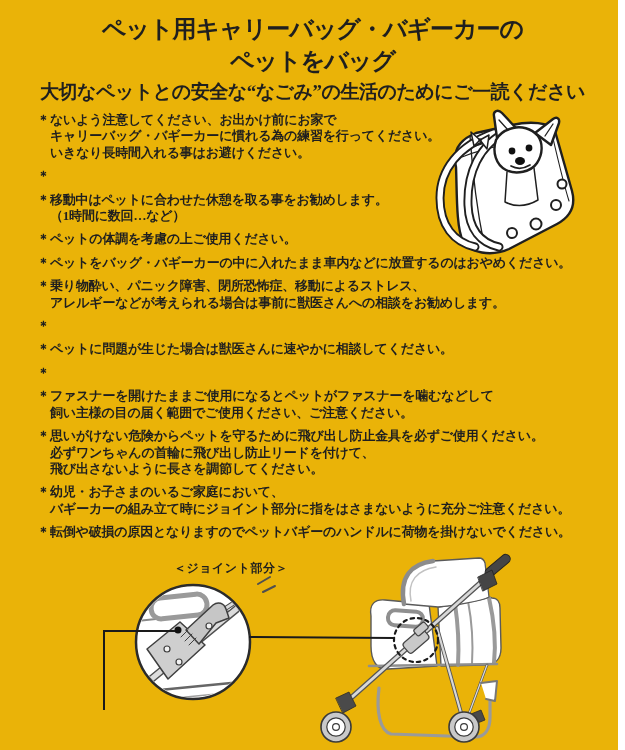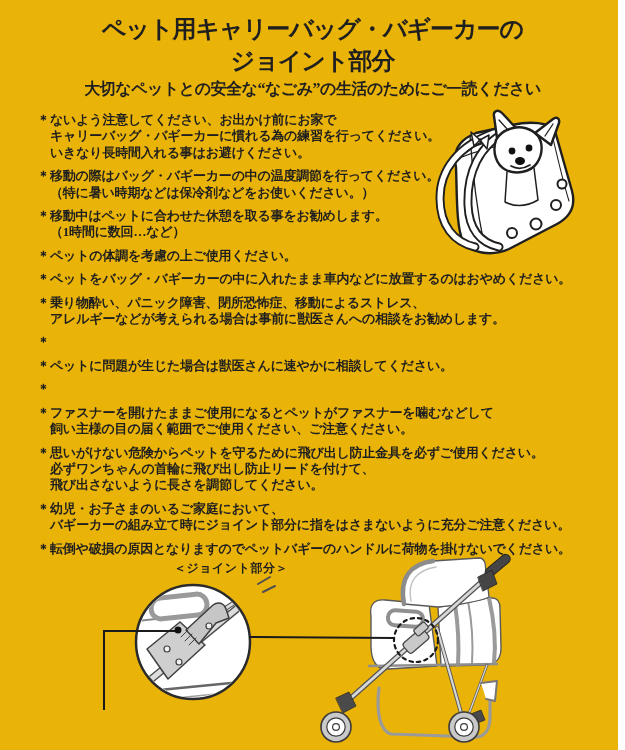--- a/index.html
+++ b/index.html
@@ -3,52 +3,50 @@
 <meta charset="utf-8">
 <style>
   html,body{margin:0;padding:0;background:#fff;}
   .page{
     position:relative;width:618px;height:750px;background:#eab308;overflow:hidden;
     font-family:Liberation Serif, serif;color:#1f1f1f;
   }
   .header{position:absolute;top:0;left:0;width:625px;text-align:center;}
   .title-line{font-size:24px;font-weight:900;letter-spacing:-1px;line-height:32px;}
   .title-line.first{margin-top:13px;}
-  .subtitle{font-size:16px;font-weight:700;letter-spacing:-0.5px;margin-top:2px;}
+  .subtitle{font-size:19px;font-weight:700;letter-spacing:-0.5px;margin-top:2px;}
   .list{position:absolute;left:37px;top:112px;width:578px;}
   .item{display:flex;margin-bottom:7px;}
   .marker{flex:none;width:13px;font-size:13px;font-weight:700;line-height:16.4px;}
   .itext{font-size:13px;font-weight:700;line-height:16.4px;white-space:pre-line;letter-spacing:-0.2px;}
   .joint-label{position:absolute;left:149px;top:560px;font-size:12px;font-weight:700;letter-spacing:0.5px;margin-left:25px;}
   .joint-note{position:absolute;left:87px;top:711px;font-size:12px;font-weight:700;line-height:15.5px;}
   .joint-note .l2{padding-left:12px;}
   svg.art{position:absolute;left:0;top:0;pointer-events:none;}
 </style>
 </head>
 <body>
 
 <div class="page">
 
   <div class="header">
     <div class="title-line first">ペット用キャリーバッグ・バギーカーの</div>
-    <div class="title-line">ジョイント部分</div>
+    <div class="title-line">ペットをバッグ</div>
     <div class="subtitle">大切なペットとの安全な“なごみ”の生活のためにご一読ください</div>
   </div>
 
   <div class="list">
     <div class="item">
         <span class="marker">＊</span>
         <span class="itext">ないよう注意してください、お出かけ前にお家で
 キャリーバッグ・バギーカーに慣れる為の練習を行ってください。
 いきなり長時間入れる事はお避けください。</span>
       </div>
     <div class="item">
         <span class="marker">＊</span>
-        <span class="itext">移動の際はバッグ・バギーカーの中の温度調節を行ってください。
-（特に暑い時期などは保冷剤などをお使いください。）</span>
       </div>
     <div class="item">
         <span class="marker">＊</span>
         <span class="itext">移動中はペットに合わせた休憩を取る事をお勧めします。
 （1時間に数回…など）</span>
       </div>
     <div class="item">
         <span class="marker">＊</span>
         <span class="itext">ペットの体調を考慮の上ご使用ください。</span>
       </div>

